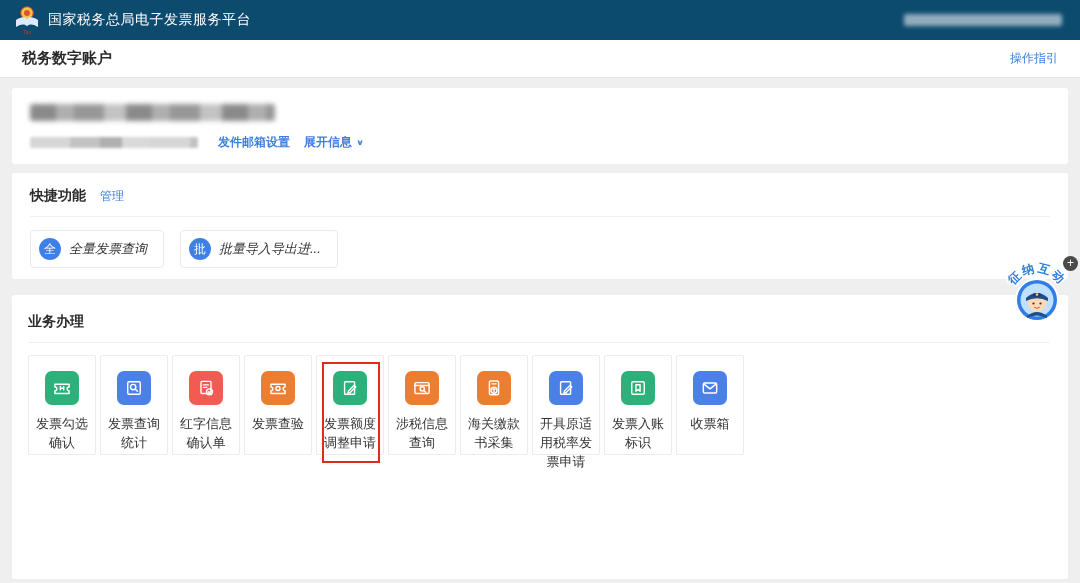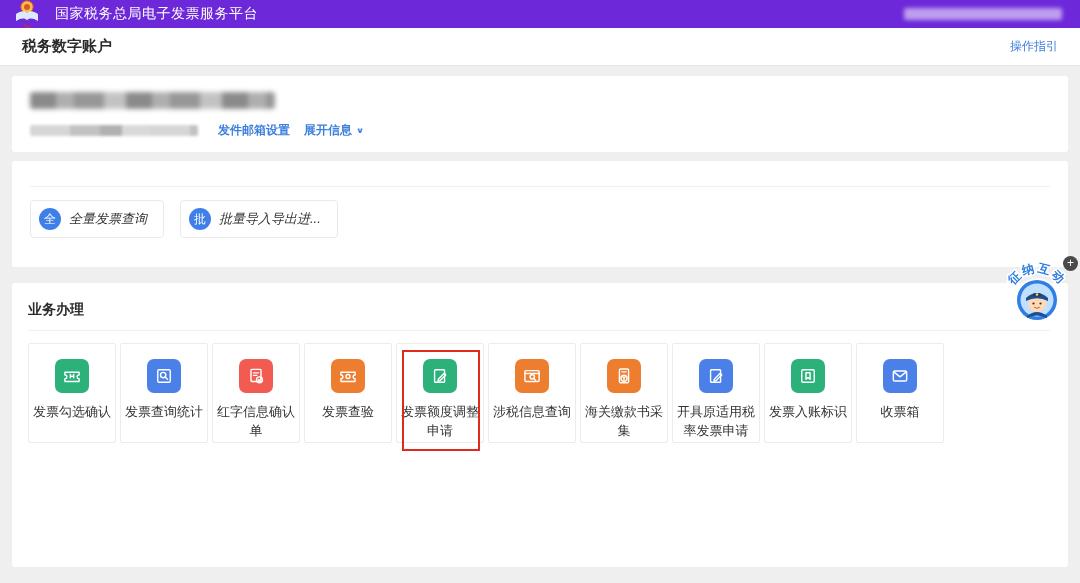--- a/index.html
+++ b/index.html
@@ -3,22 +3,22 @@
 <meta charset="utf-8">
 <style>
   * { margin:0; padding:0; box-sizing:border-box; }
   html,body { width:1080px; height:583px; }
   body {
     font-family:"Liberation Sans","DejaVu Sans",sans-serif;
     background:#efefef; color:#333; overflow:hidden; position:relative;
   }
   
   .app-header {
-    height:28px; background:#6d28d9; display:flex; align-items:center;
-    padding:0 18px 0 14px; color:#fff;gap:7px;
+    height:40px; background:#0c4a6e; display:flex; align-items:center;
+    padding:0 18px 0 14px; color:#fff;
   }
   .app-header .logo { width:26px; height:30px; margin-right:8px; flex:0 0 auto; }
   .app-title { font-size:14px; letter-spacing:.5px; }
   .header-right { margin-left:auto; }
   .redact-header {
     width:158px; height:12px; border-radius:2px;
     background:rgba(255,255,255,.55); filter:blur(2px);
   }
   
   .titlebar {
@@ -56,21 +56,21 @@
     border:1px solid #e9e9e9; border-radius:4px; background:#fff; cursor:pointer;
   }
   .quick-badge {
     width:22px; height:22px; border-radius:50%; background:#3F80E8; color:#fff;
     font-size:12px; display:flex; align-items:center; justify-content:center; flex:0 0 auto;
   }
   .quick-label { font-size:13px; color:#333; white-space:nowrap;font-style:italic; }
   .business-card { min-height:284px; padding:18px 18px 0 16px; padding-bottom:18px; }
   .biz-grid { width:930px; display:flex; flex-wrap:wrap; gap:12px 4px; margin-top:12px; }
   .biz-item {
-    width:88px; height:100px; background:#fff; border:1px solid #ececec; border-radius:2px;
+    width:68px; height:100px; background:#fff; border:1px solid #ececec; border-radius:2px;
     display:flex; flex-direction:column; align-items:center; padding-top:15px;
     position:relative; cursor:pointer;
   }
   .biz-icon {
     width:34px; height:34px; border-radius:7px; display:flex;
     align-items:center; justify-content:center; flex:0 0 auto;
   }
   .biz-label {
     margin-top:10px; font-size:13px; color:#333; text-align:center;
     line-height:1.45; padding:0 4px;
@@ -113,20 +113,24 @@
     <div class="redact-dark"></div>
     <div class="user-line2">
       <div class="redact-light"></div>
       <a class="link">发件邮箱设置</a>
       <a class="link">展开信息</a>
       <span class="chevron">∨</span>
     </div>
   </section>
 
   <section class="card quick-card">
+    <div class="section-head">
+      <span class="section-title">快捷功能</span>
+      <a class="link">管理</a>
+    </div>
     <div class="divider"></div>
     <div class="quick-items">
   <div class="quick-btn">
     <span class="quick-badge">全</span>
     <span class="quick-label">全量发票查询</span>
   </div>
 
   <div class="quick-btn">
     <span class="quick-badge">批</span>
     <span class="quick-label">批量导入导出进...</span>

